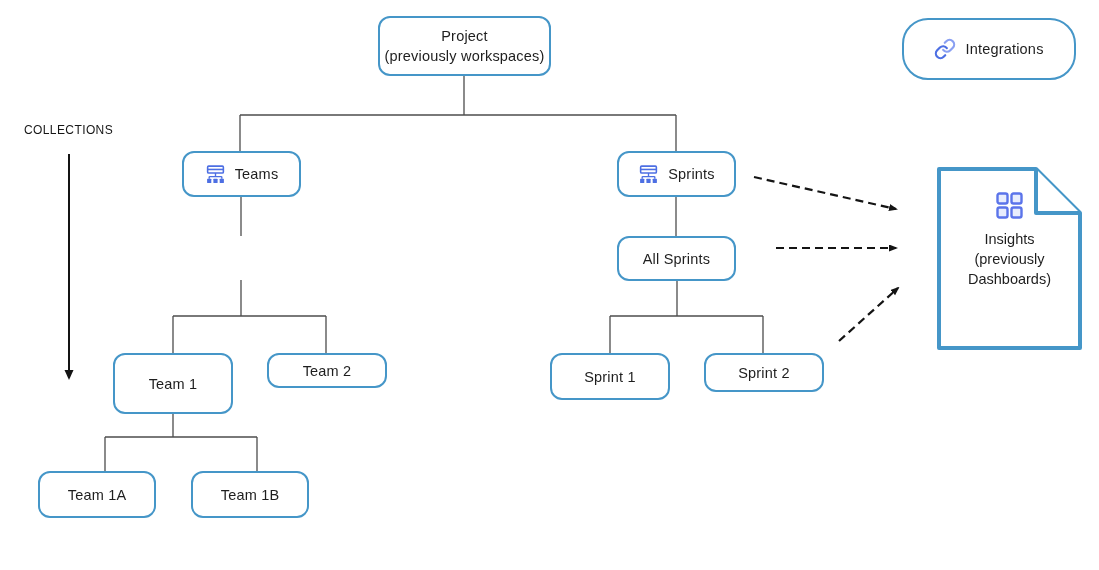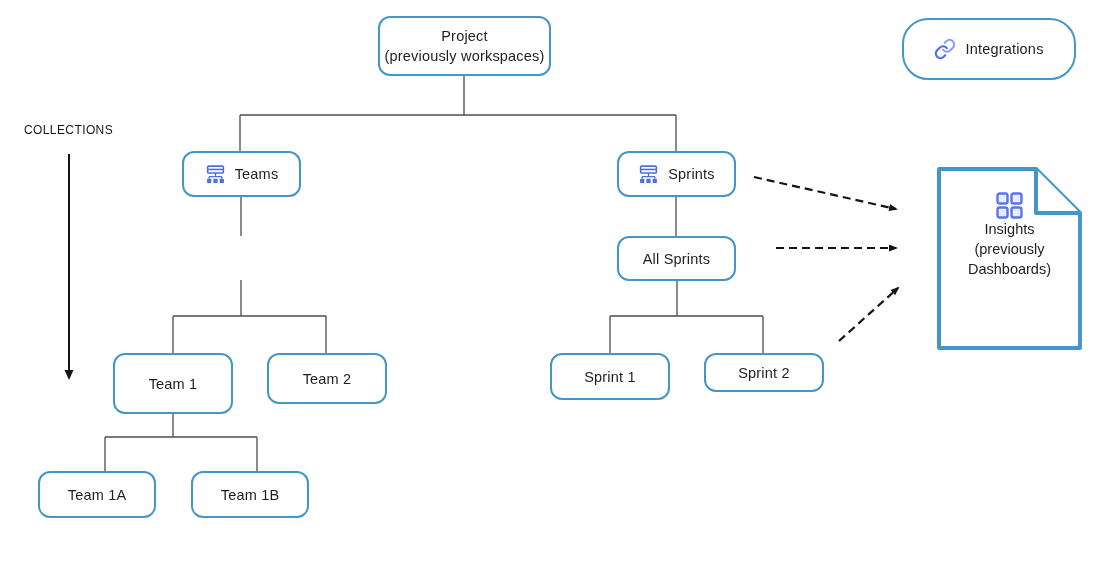--- a/index.html
+++ b/index.html
@@ -50,21 +50,21 @@
     z-index: 1;
   }
   #insights-content {
     position: absolute;
     left: 939px;
     top: 192px;
     width: 141px;
     display: flex;
     flex-direction: column;
     align-items: center;
-    gap: 0;
+    gap: 10px;
     z-index: 1;
     text-align: center;
     font-size: 14.5px;
     line-height: 21px;
   }
 </style>
 </head>
 <body>
 
 <div id="canvas">
@@ -150,21 +150,21 @@
   </div>
 
 
   <div class="node" style="left:617px;top:236px;width:119px;height:45px">
     <span>All Sprints</span>
   </div>
 
   <div class="node" style="left:113px;top:353px;width:120px;height:61px">
     <span>Team 1</span>
   </div>
-  <div class="node" style="left:267px;top:353px;width:120px;height:51px">
+  <div class="node" style="left:267px;top:353px;width:120px;height:35px">
     <span>Team 2</span>
   </div>
 
   <div class="node" style="left:550px;top:353px;width:120px;height:47px">
     <span>Sprint 1</span>
   </div>
   <div class="node" style="left:704px;top:353px;width:120px;height:39px">
     <span>Sprint 2</span>
   </div>
 

